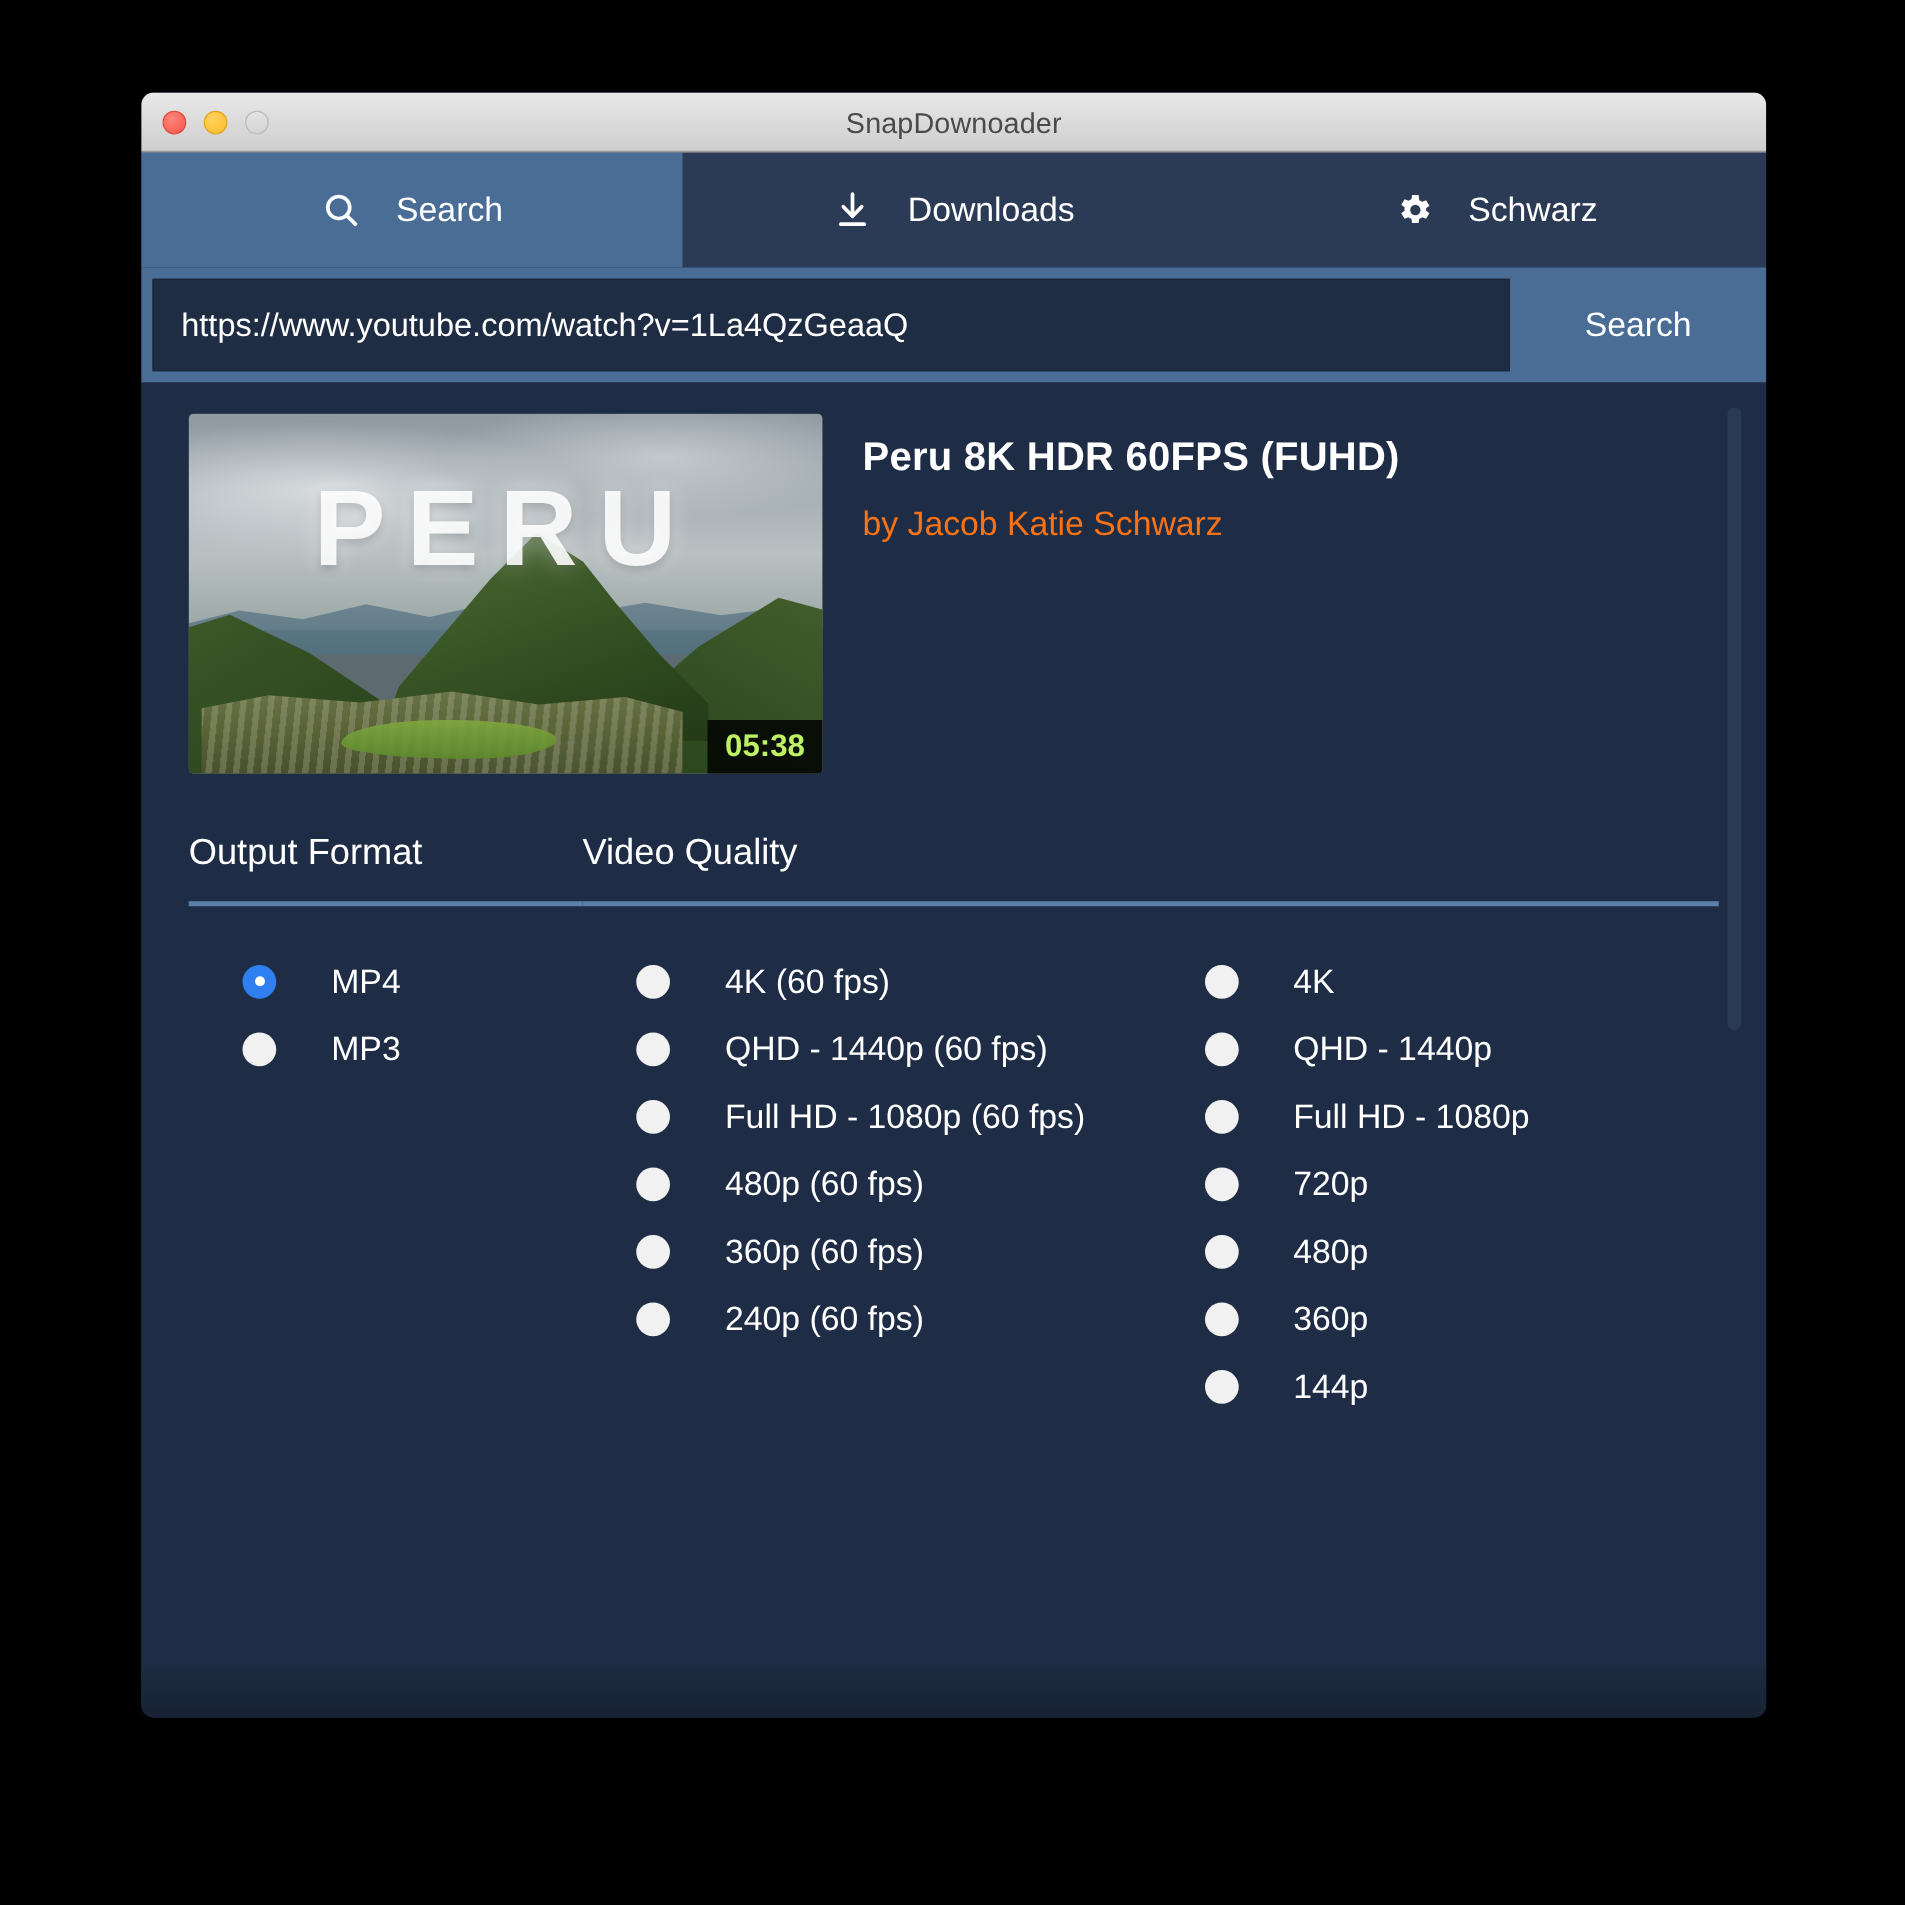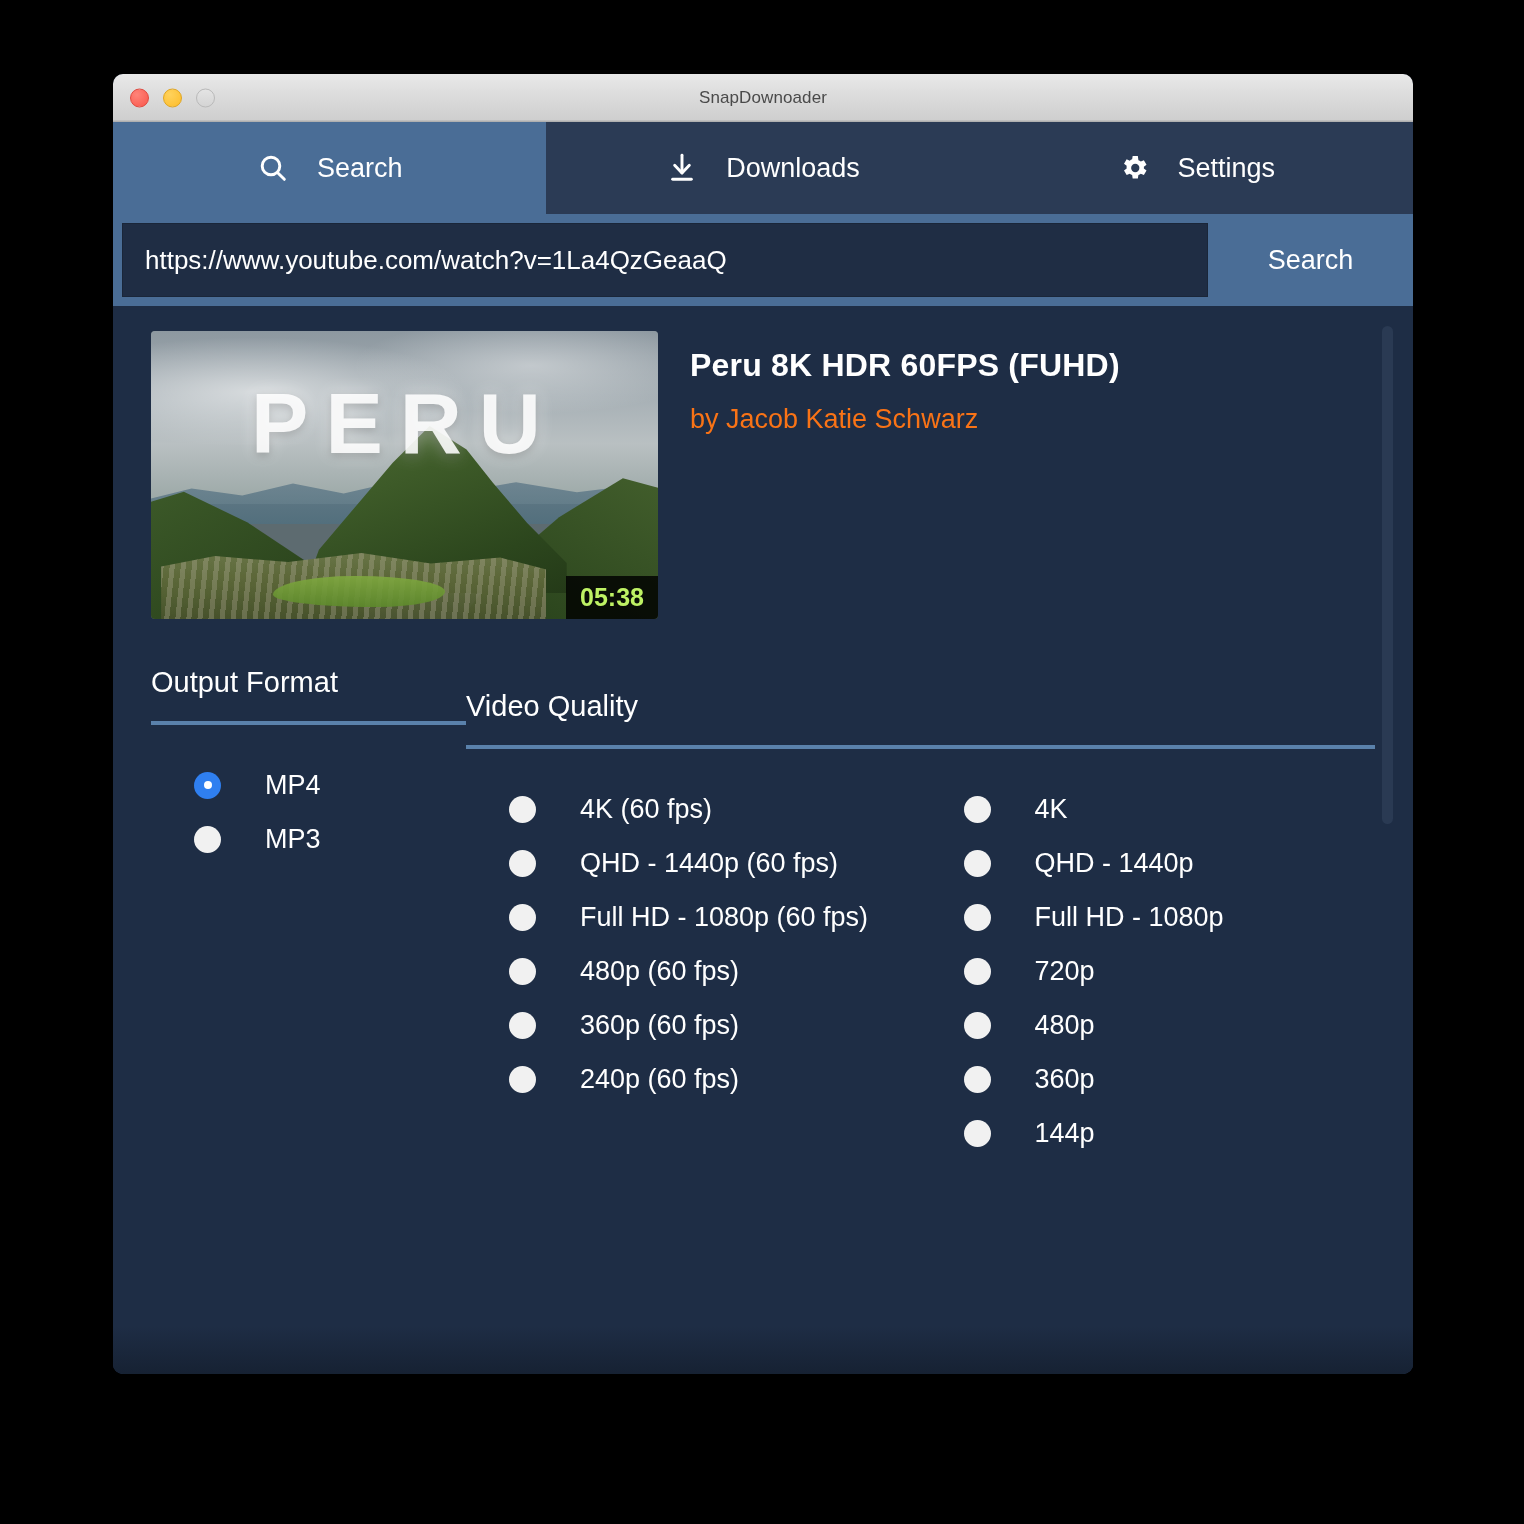--- a/index.html
+++ b/index.html
@@ -32,21 +32,21 @@
     position:absolute; left:17px; top:50%;
     transform:translateY(-50%);
     display:flex; gap:14px;
   }
   .light{ width:19px; height:19px; border-radius:50%; display:block; }
   .light.red{ background:radial-gradient(circle at 35% 30%,#ff8479,#f9564b); border:1px solid #e0473d;}
   .light.yellow{ background:radial-gradient(circle at 35% 30%,#ffd25c,#fdbc2a); border:1px solid #e0a51f;}
   .light.grey{ background:linear-gradient(180deg,#e4e4e4,#d4d4d4); border:1px solid #b9b9b9;}
   .win-title{
     line-height:48px; text-align:center;
-    font-size:17px; color:#4a4a4a; letter-spacing:.1px;
+    font-size:23px; color:#4a4a4a; letter-spacing:.1px;
   }
 
   
   .tabbar{ display:flex; height:92px; background:#2b3b55; }
   .tab{
     flex:1; display:flex; align-items:center; justify-content:center;
     gap:28px; color:#fff; font-size:27px; cursor:pointer;
     user-select:none;
   }
   .tab.active{ background:#4a6d96; }
@@ -166,21 +166,21 @@
     color:#ffffff; font-size:32px; font-weight:bold; letter-spacing:.2px;
   }
   .video-author{
     margin-top:20px;
     color:#f97316; font-size:27px;
   }
 
   
   .options{ display:flex; padding:47px 38px 0 38px; }
   .col-format{ width:315px; flex:none; }
-  .col-quality{ flex:1;margin-top:24px; }
+  .col-quality{ flex:1; }
   .sec-title{ color:#ffffff; font-size:29px; }
   .sec-rule{ height:4px; background:#5a81ab; margin-top:22px; }
   .radio-list{ margin-top:33px; }
   .quality-cols{ display:flex; margin-top:33px; }
   .qcol{ flex:1; }
   .qcol.right{ padding-left:0; }
   .radio-row{
     display:flex; align-items:center;
     height:54px; cursor:pointer; user-select:none;
   }
@@ -251,21 +251,21 @@
       <span class="tab-label">Downloads</span>
     </div>
 
     <div class="tab">
       <span class="ico">
         <svg width="32" height="32" viewBox="0 0 24 24" fill="#ffffff">
           <path d="M19.4 13a7.6 7.6 0 0 0 0-2l2-1.5-2-3.4-2.3 1a7.6 7.6 0 0 0-1.8-1L14.9 3h-3.9l-.4 2.5c-.64.25-1.24.6-1.8 1l-2.3-1-2 3.4 2 1.5a7.6 7.6 0 0 0 0 2l-2 1.5 2 3.4 2.3-1c.56.4 1.16.75 1.8 1l.4 2.5h3.9l.4-2.5c.64-.25 1.24-.6 1.8-1l2.3 1 2-3.4-2-1.5z"></path>
           <circle cx="12.95" cy="12" r="3.1" fill="#2b3b55"></circle>
         </svg>
       </span>
-      <span class="tab-label">Settings</span>
+      <span class="tab-label">Schwarz</span>
     </div>
   </div>
 
   <div class="searchrow">
     <div class="url-wrap">
       <input class="url-input" type="text" value="https://www.youtube.com/watch?v=1La4QzGeaaQ" style="">
     </div>
     <button class="search-btn">Search</button>
   </div>
 

